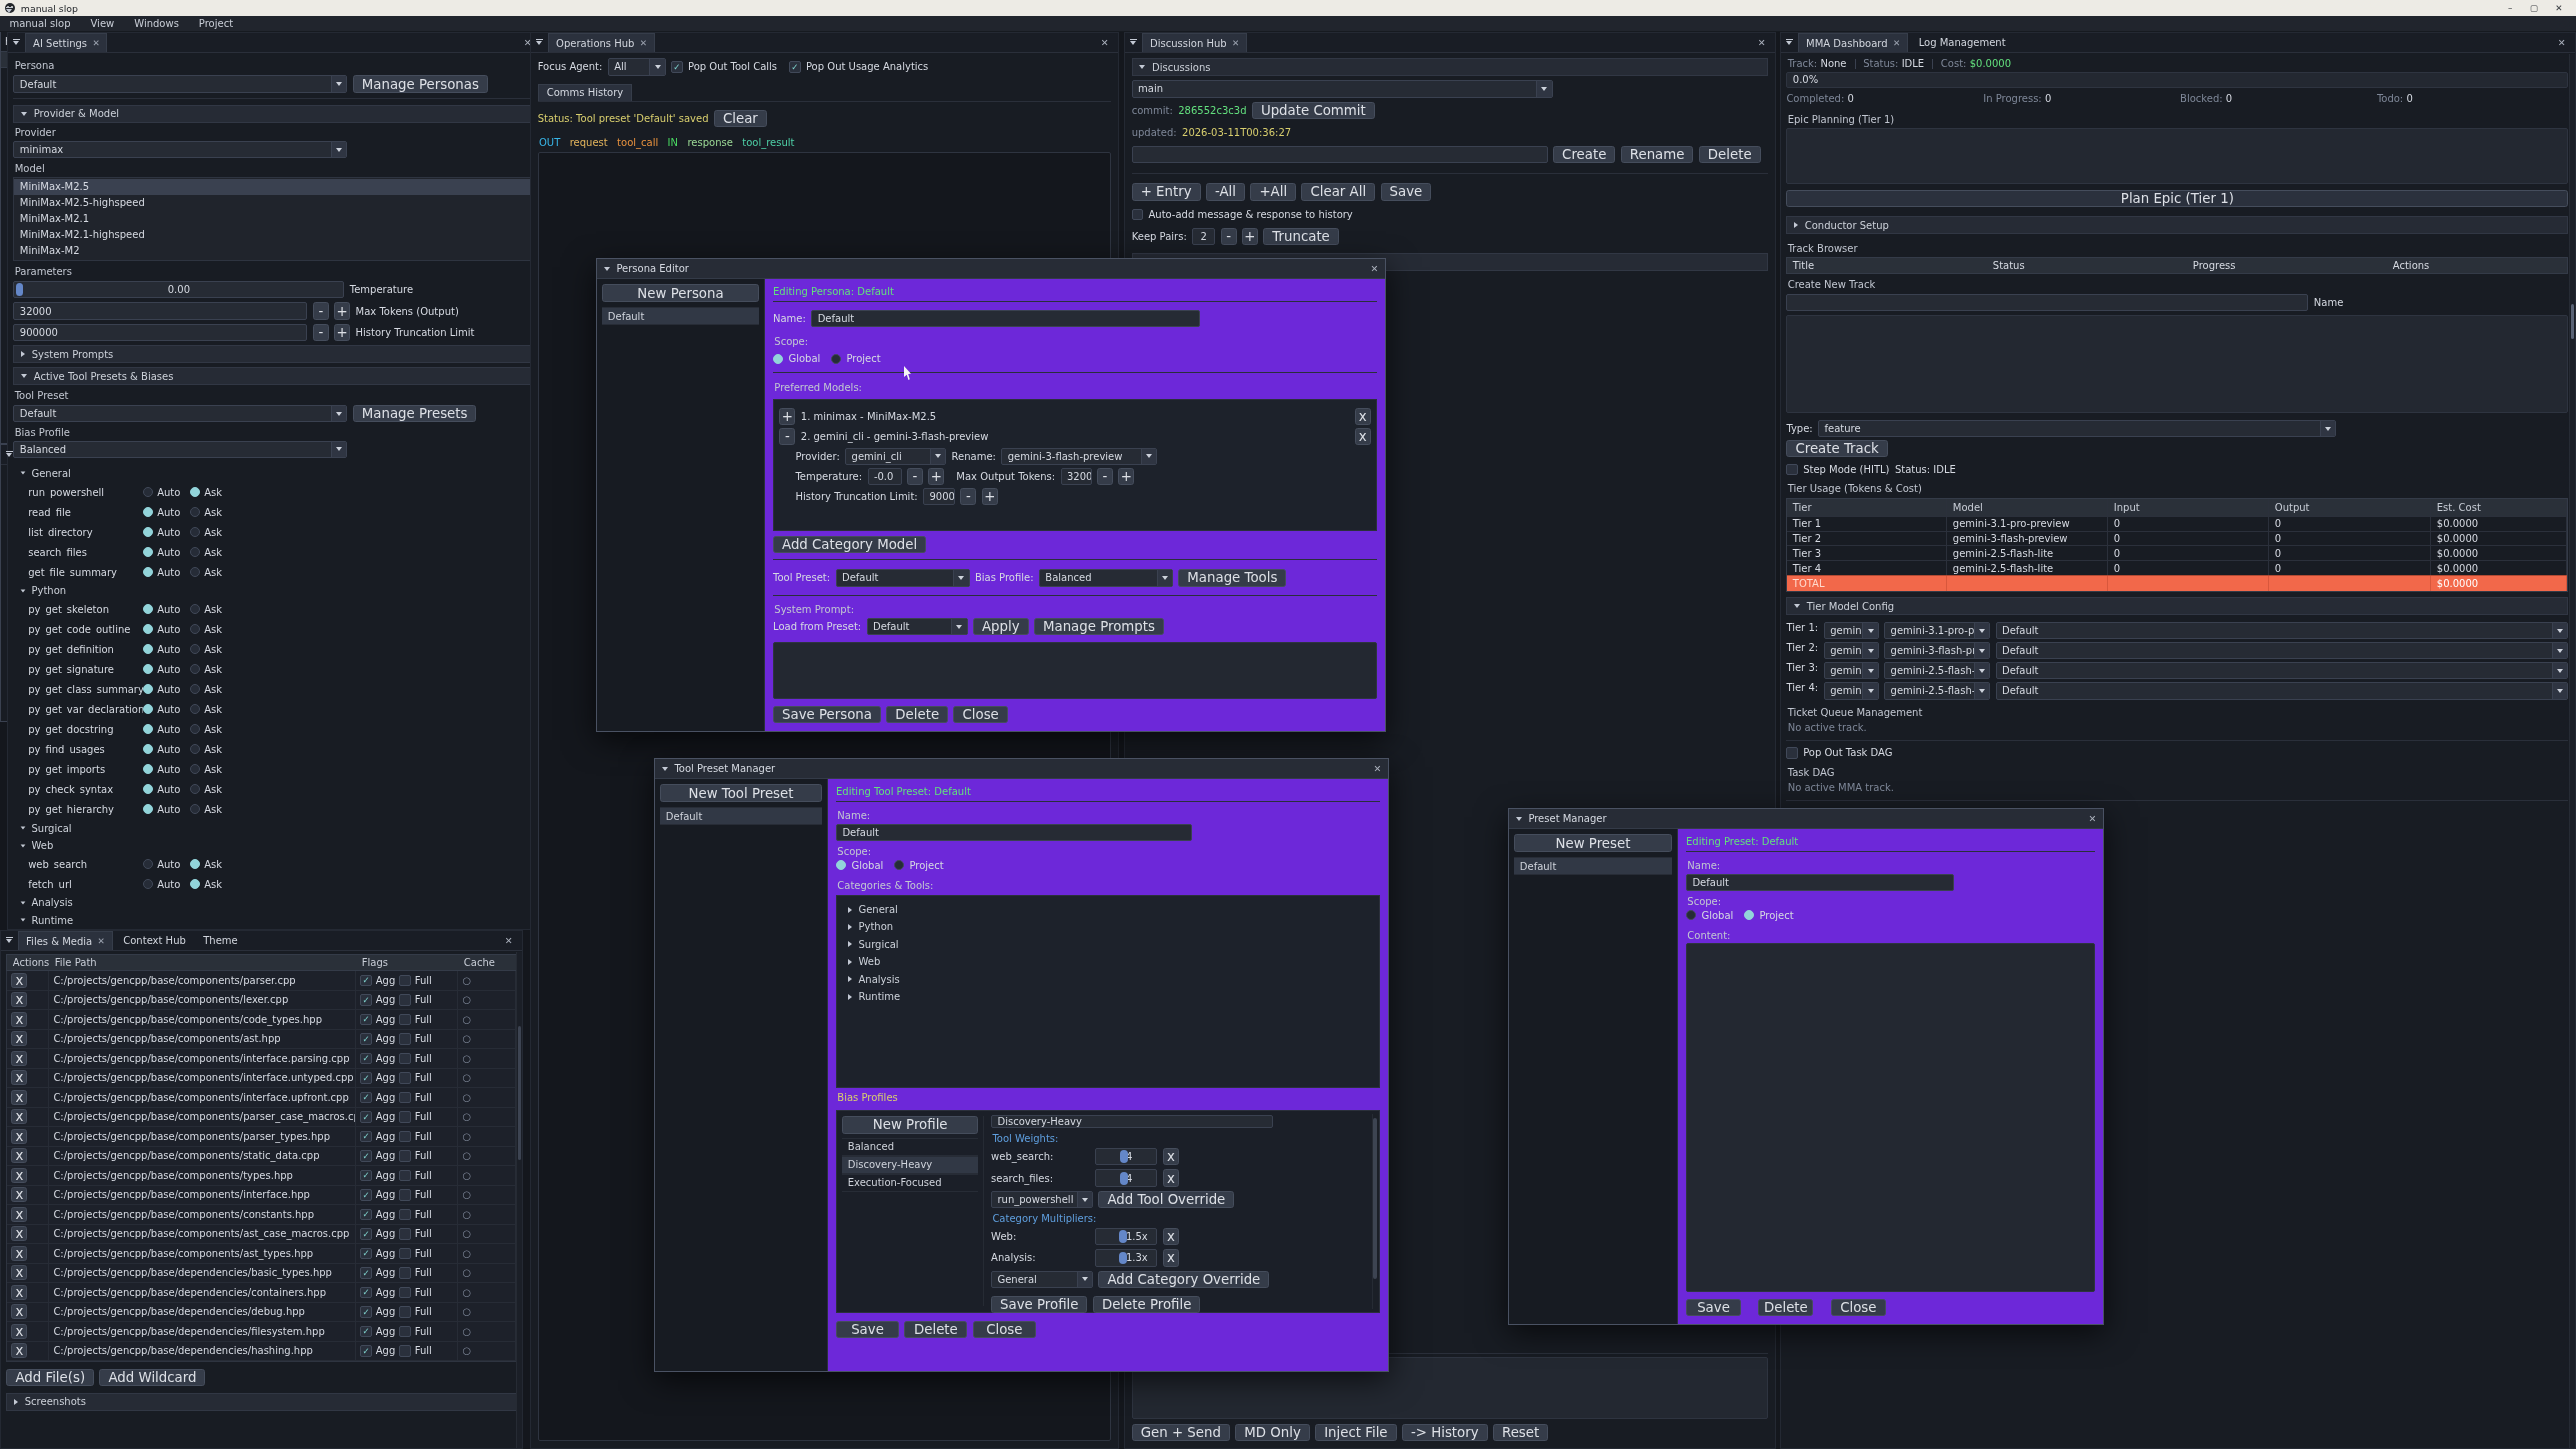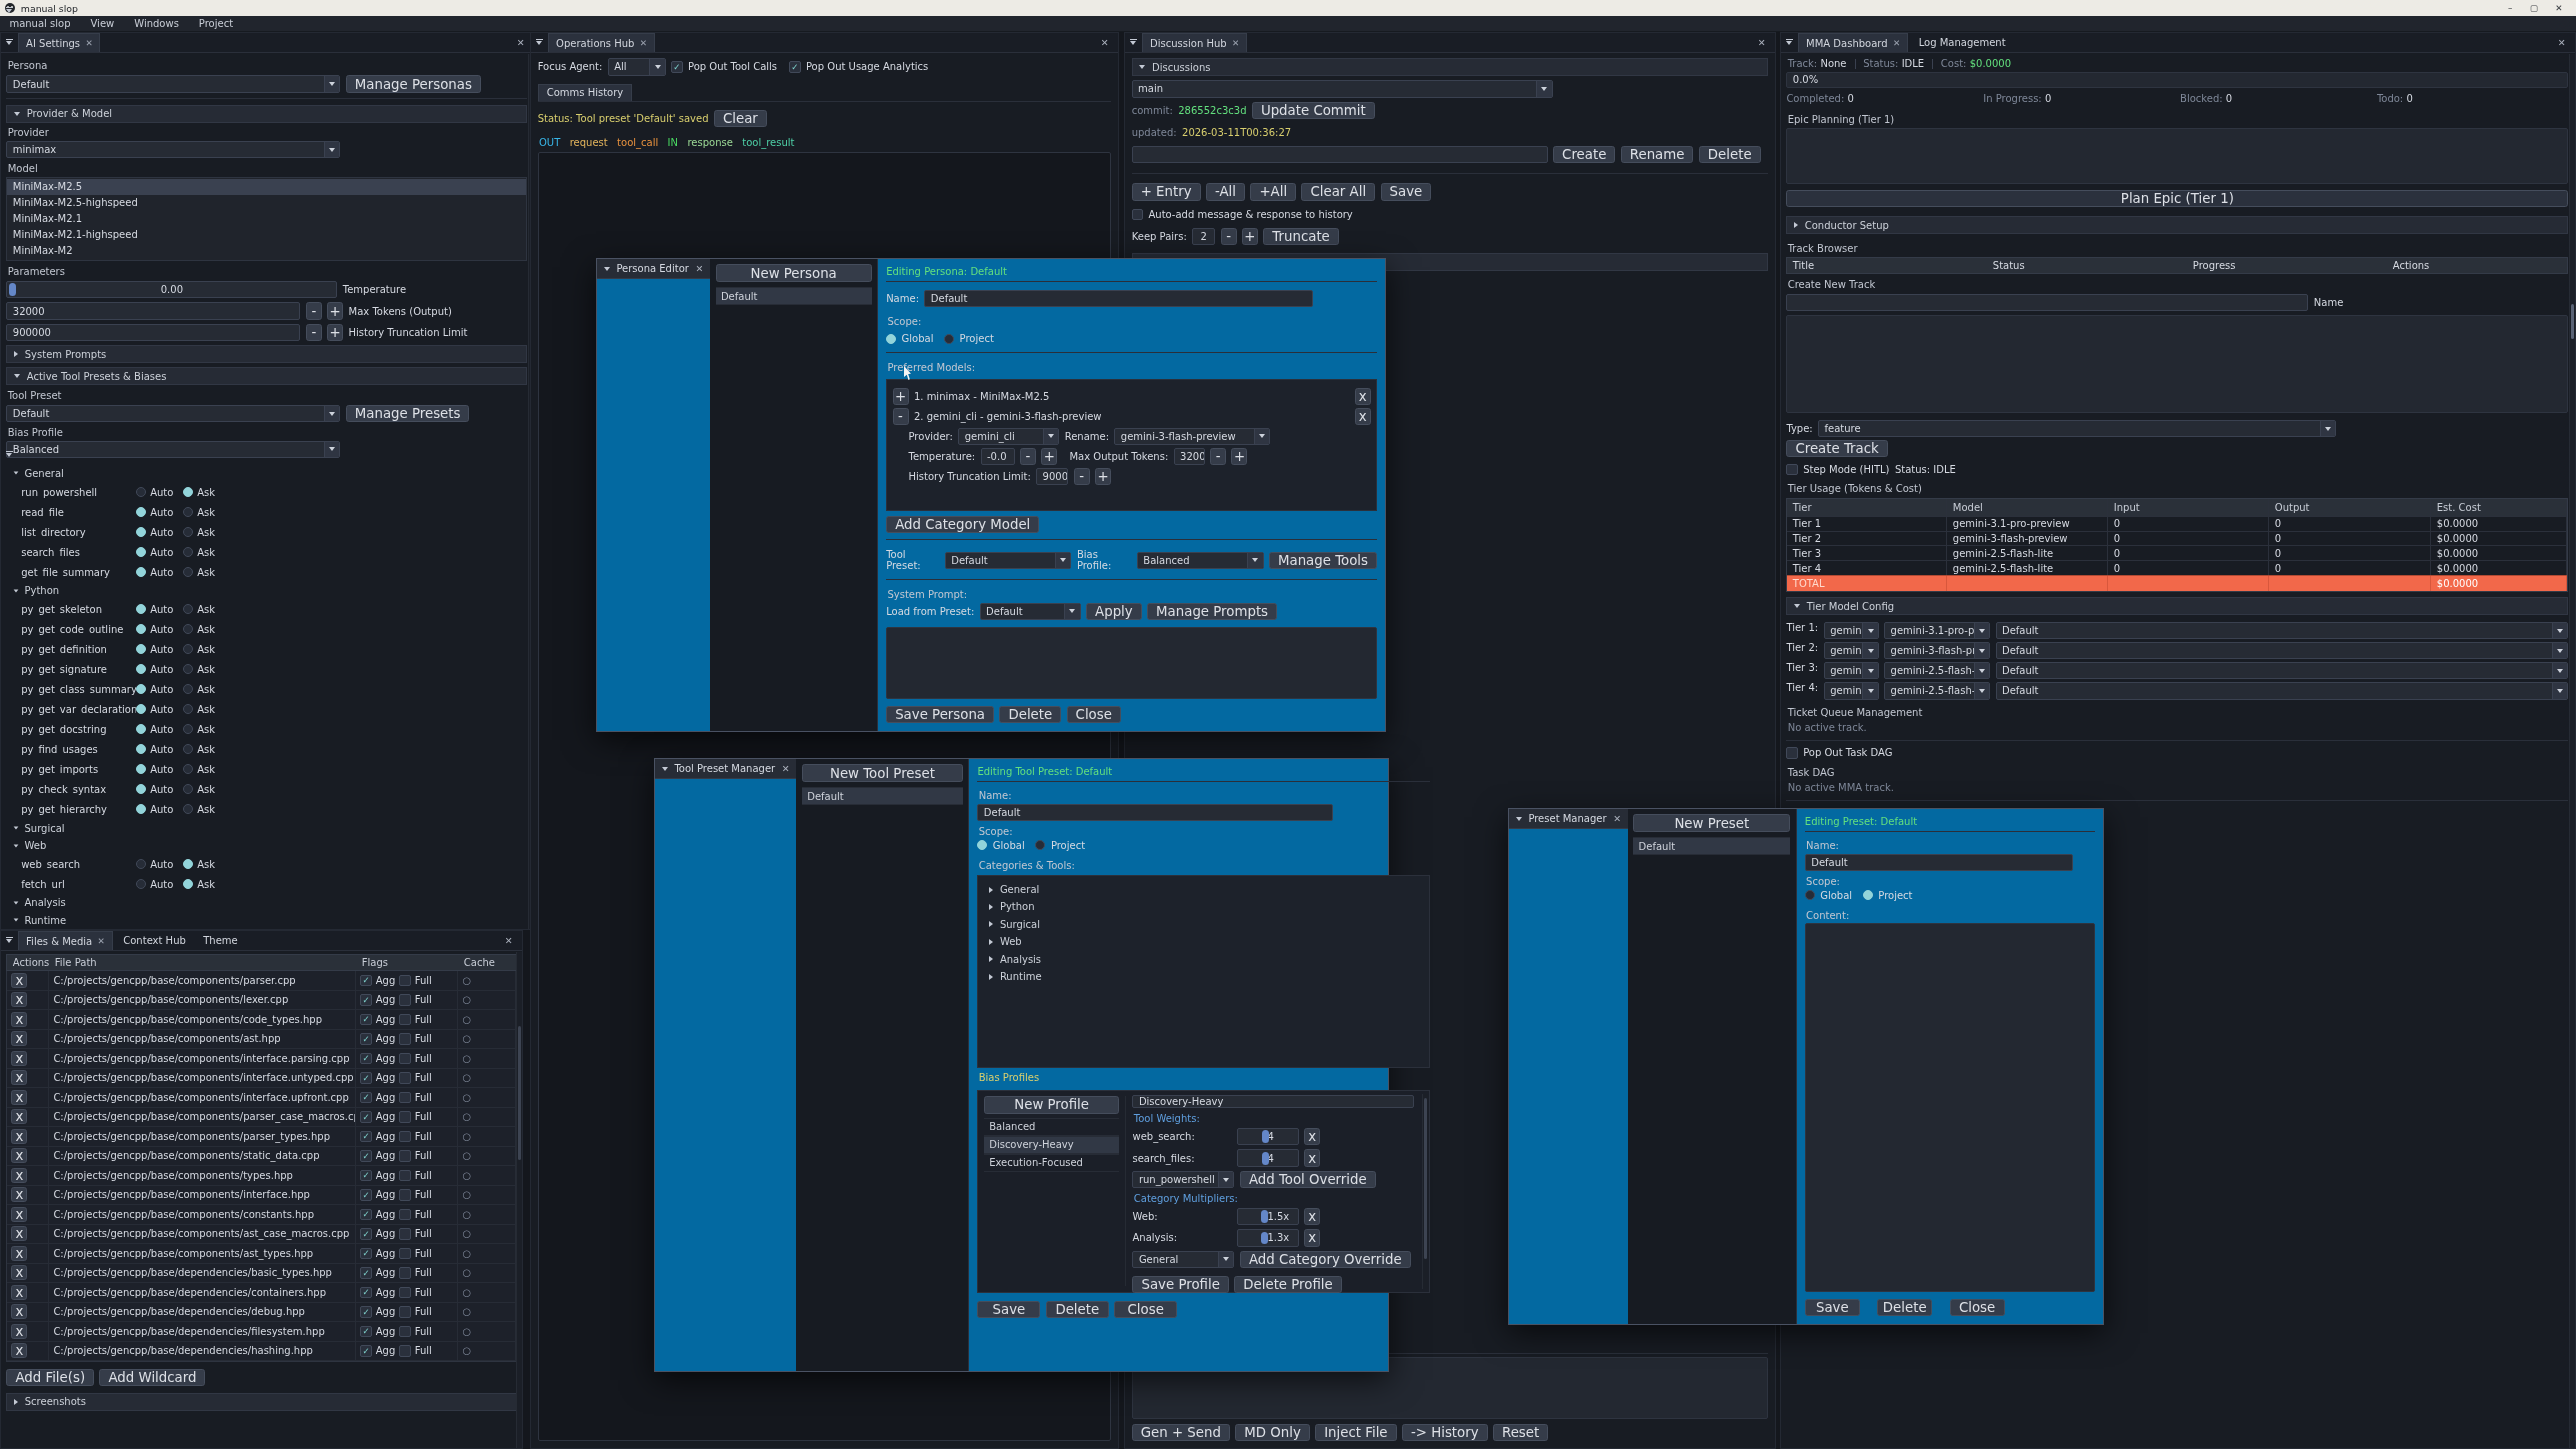--- a/index.html
+++ b/index.html
@@ -38,33 +38,33 @@
   .input{background:#262b34;border:0.7px solid #3a4150;border-radius:2px;height:17.4px;display:flex;align-items:center;padding:0 5.4px;color:#d6dae2;overflow:hidden;white-space:nowrap}
   .area{background:#232831;border:0.7px solid #2e3440;border-radius:2px}
   .radio{width:10px;height:10px;border-radius:50%;background:#262c37;border:0.7px solid #414959;flex:none}
   .radio.on{background:#92d4da;border-color:#92d4da}
   .check{width:11.4px;height:11.4px;border-radius:2px;background:#2a303c;border:0.7px solid #414959;display:flex;align-items:center;justify-content:center;font-size:8.7px;font-weight:bold;color:transparent;flex:none}
   .check.on{color:#7fd2cd}
   .row{display:flex;align-items:center;gap:5.4px;margin:4px 0}
   .hr{border-top:0.7px solid #2a2f3a;margin:5.4px 0}
   .sliderw{position:relative;background:#262b34;border:0.7px solid #3a4150;border-radius:2px;height:17.4px;display:flex;align-items:center;justify-content:center}
   .thumb{position:absolute;left:1.3px;top:1.3px;bottom:1.3px;width:7.4px;border-radius:4px;background:#6487c8}
-  .win{position:absolute;background:#0369a1;border:0.7px solid #4a5263;box-shadow:0 9.4px 29.5px rgba(0,0,0,.65);display:flex;flex-direction:row}
+  .win{position:absolute;background:#6d28d9;border:0.7px solid #4a5263;box-shadow:0 9.4px 29.5px rgba(0,0,0,.65);display:flex;flex-direction:column}
   .win-tb{height:20px;background:#272c36;display:flex;align-items:center;gap:6.7px;padding:0 6.7px;border-bottom:0.7px solid #343b48;flex:none}
   .win-tb .x{margin-left:auto;color:#aab0bc;font-size:9.4px}
   .win-body{display:flex;flex:1;min-height:0}
   .sb{width:168px;background:#171b22;border-right:0.7px solid #2b303b;padding:5.4px;flex:none}
   .sb .btn{width:100%;margin-bottom:5.4px}
   .sb-item{height:18px;display:flex;align-items:center;padding:0 5.4px;border-top:0.7px solid #272c36;border-bottom:0.7px solid #272c36;color:#cfd3db}
   .sb-item.sel{background:#313845}
   .content{flex:1;padding:6.7px 8px;display:flex;flex-direction:column;min-width:0}
   .scrollbar{position:absolute;width:6px;background:#1b1f27;border-left:0.7px solid #262b34}
   .sthumb{position:absolute;left:0.7px;right:0.7px;background:#3d4452;border-radius:2.7px}
   
-  #ai{left:0;top:32px;width:535px;height:898px;padding:0}
+  #ai{left:7px;top:32px;width:535px;height:898px;padding:0}
   #ai .body{padding:2.7px 6.7px 0 5.4px}
   #ai .listbox{background:#20242c;border:0.7px solid #2e3440;padding:1.3px 0;margin:1.3px 0}
   #ai .li{height:16px;display:flex;align-items:center;padding:0 5.4px}
   #ai .li.selected{background:#3a4150}
   .tg-hdr{display:flex;align-items:center;gap:5.4px;height:17.4px;margin-left:6.7px;color:#cdd2da}
   .tg-hdr .tri-d{transform:scale(.8)}
   .tool-row{display:flex;align-items:center;height:20px;margin-left:14.8px}
   .tool-row .tname{width:115px;overflow:hidden;white-space:nowrap;flex:none}
   .tool-row .rgrp{display:flex;align-items:center;gap:4px;width:47px}
   

